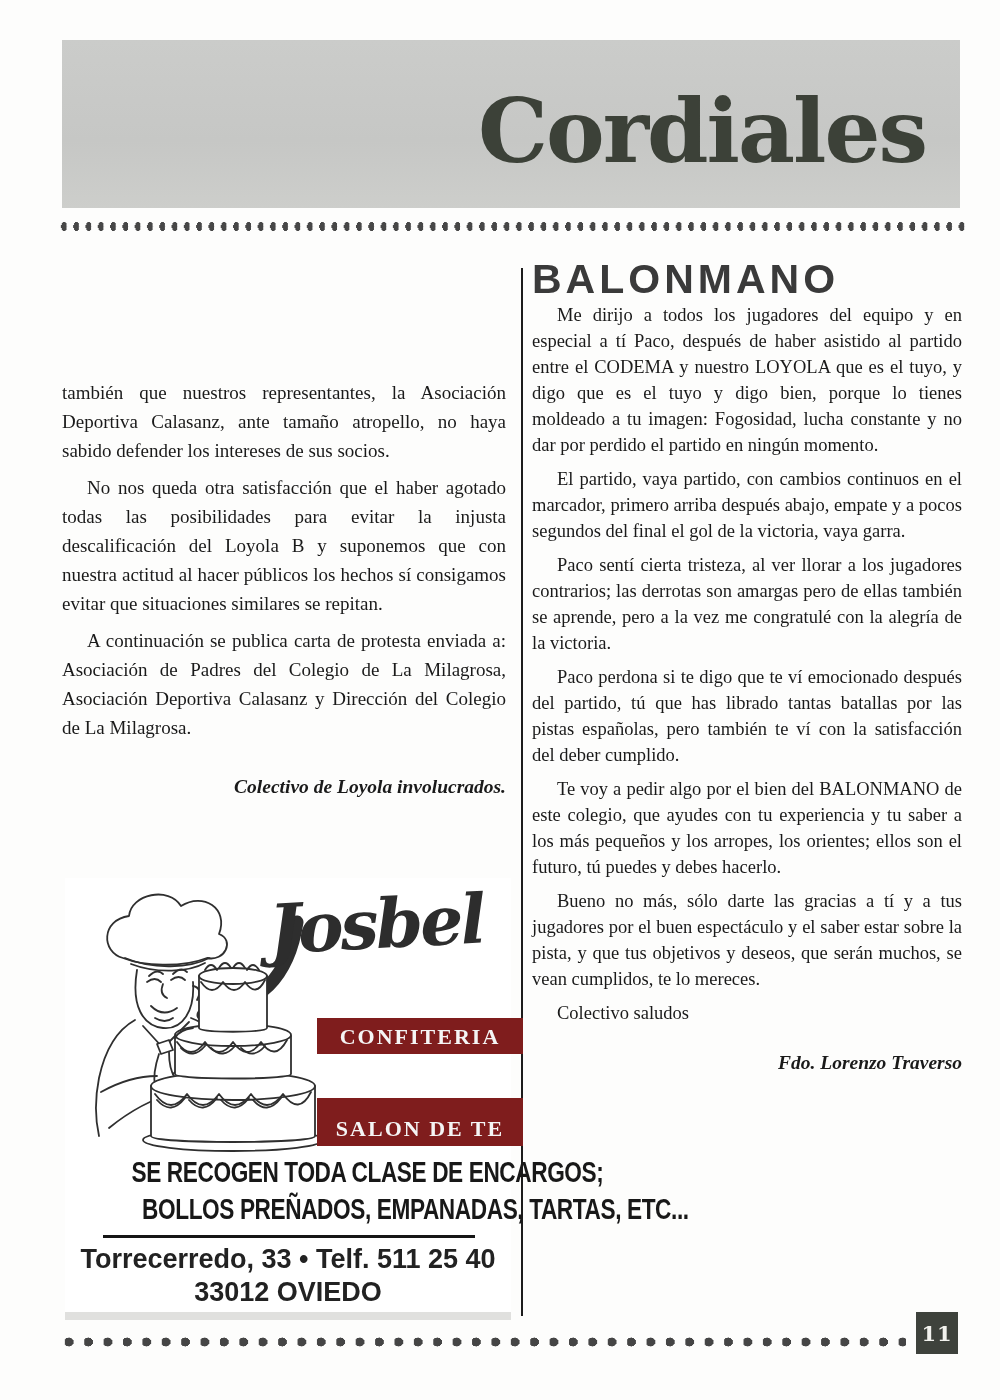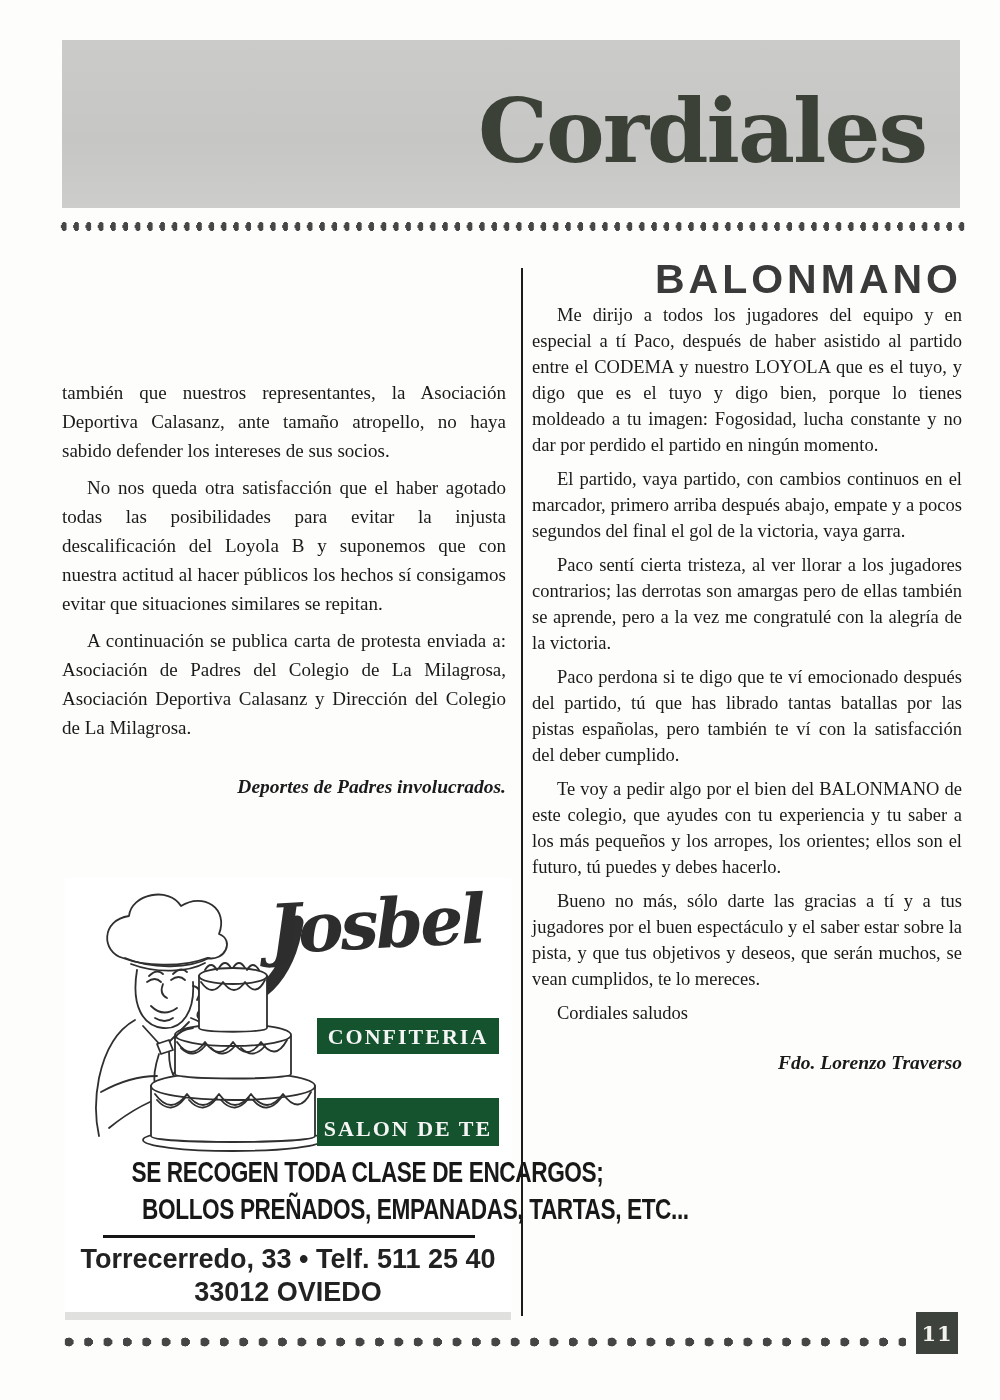--- a/index.html
+++ b/index.html
@@ -42,39 +42,39 @@
   .col-right{
     position:absolute;left:532px;top:266px;width:430px;
     font-size:18.5px;line-height:26px;
   }
   .sig{
     text-align:right !important;font-weight:bold;font-style:italic;text-indent:0 !important;
   }
   .col-left .sig{margin-top:30px;font-size:19.5px;}
   .col-right .sig{margin-top:24px;font-size:19.5px;}
   .article-heading{
-    margin:0 0 10px 0;text-align:right;
+    margin:0 0 10px 0;text-align:left;
     font-family:"Liberation Sans",sans-serif;font-weight:bold;
     font-size:41px;letter-spacing:4px;color:#3a3a3a;
   }
   .intro-line{text-indent:14px !important;}
   .closing-line{text-align:left !important;}
   
   .ad{
     position:absolute;left:65px;top:878px;width:446px;height:434px;
     background:#ffffff;border-bottom:8px solid #e0e0de;
   }
   .ad-art{position:absolute;left:0;top:0;width:446px;height:278px;}
   .ad-logo{
     position:absolute;right:0px;top:6px;width:270px;text-align:center;
     font-family:"DejaVu Serif",serif;font-weight:bold;font-style:italic;
     font-size:68px;color:#2d2d2d;letter-spacing:-3px;transform:rotate(-3deg);
   }
   .label-box{
-    position:absolute;left:252px;width:182px;height:36px;background:#14532d;
+    position:absolute;left:252px;width:206px;height:36px;background:#7f1d1d;
     color:#f5f5f5;text-align:center;line-height:37px;
     font-family:"Liberation Serif",serif;font-weight:bold;font-size:22px;letter-spacing:2px;
   }
   .label-1{top:140px;} .label-2{top:186px;margin-top:34px;} .label-3{top:232px;}
   .ad-slogan{position:absolute;left:0;width:446px;white-space:nowrap;}
   .ad-slogan .cond{
     display:inline-block;transform:scaleX(0.78);transform-origin:center;
     font-family:"Liberation Sans",sans-serif;font-weight:bold;font-size:29px;color:#181818;
     letter-spacing:-0.5px;
   }
@@ -103,21 +103,21 @@
     <span class="banner-title">Cordiales</span>
   </div>
   <div class="dots dots-top"></div>
 
   <div class="divider-v"></div>
 
   <div class="col col-left">
     <p class="noindent lead">también que nuestros representantes, la Asociación Deportiva Calasanz, ante tamaño atropello, no haya sabido defender los intereses de sus socios.</p>
     <p>No nos queda otra satisfacción que el haber agotado todas las posibilidades para evitar la injusta descalificación del Loyola B y suponemos que con nuestra actitud al hacer públicos los hechos sí consigamos evitar que situaciones similares se repitan.</p>
     <p>A continuación se publica carta de protesta enviada a: Asociación de Padres del Colegio de La Milagrosa, Asociación Deportiva Calasanz y Dirección del Colegio de La Milagrosa.</p>
-    <p class="sig">Deportes de Padres involucrados.</p>
+    <p class="sig">Colectivo de Loyola involucrados.</p>
   </div>
 
   <div class="ad">
     <svg class="ad-art" viewBox="0 0 446 278" xmlns="http://www.w3.org/2000/svg">
 
       <path class="sketch-fill" d="M58,80 C36,74 36,42 64,38 C66,16 104,8 116,28 C138,14 164,30 154,56 C170,62 160,84 142,80 C116,90 78,88 58,80 Z"></path>
       <path class="sketch" d="M60,80 C88,92 126,90 144,80"></path>
       <path class="sketch" d="M66,86 C92,96 124,94 140,85"></path>
 
       <path class="sketch" d="M72,92 C66,128 78,148 98,150 C118,152 130,132 128,104"></path>
@@ -176,21 +176,21 @@
   </div>
 
   <div class="col col-right">
     <h2 class="article-heading">BALONMANO</h2>
     <p>Me dirijo a todos los jugadores del equipo y en especial a tí Paco, después de haber asistido al partido entre el CODEMA y nuestro LOYOLA que es el tuyo, y digo que es el tuyo y digo bien, porque lo tienes moldeado a tu imagen: Fogosidad, lucha constante y no dar por perdido el partido en ningún momento.</p>
     <p>El partido, vaya partido, con cambios continuos en el marcador, primero arriba después abajo, empate y a pocos segundos del final el gol de la victoria, vaya garra.</p>
     <p>Paco sentí cierta tristeza, al ver llorar a los jugadores contrarios; las derrotas son amargas pero de ellas también se aprende, pero a la vez me congratulé con la alegría de la victoria.</p>
     <p>Paco perdona si te digo que te ví emocionado después del partido, tú que has librado tantas batallas por las pistas españolas, pero también te ví con la satisfacción del deber cumplido.</p>
     <p>Te voy a pedir algo por el bien del BALONMANO de este colegio, que ayudes con tu experiencia y tu saber a los más pequeños y los arropes, los orientes; ellos son el futuro, tú puedes y debes hacerlo.</p>
     <p>Bueno no más, sólo darte las gracias a tí y a tus jugadores por el buen espectáculo y el saber estar sobre la pista, y que tus objetivos y deseos, que serán muchos, se vean cumplidos, te lo mereces.</p>
-    <p class="closing-line">Cordiales saludos</p>
+    <p class="closing-line">Colectivo saludos</p>
     <p class="sig">Fdo. Lorenzo Traverso</p>
   </div>
 
   <div class="dots dots-bottom"></div>
   <div class="page-badge">
     <span>11</span>
   </div>
 
 </div>
 

